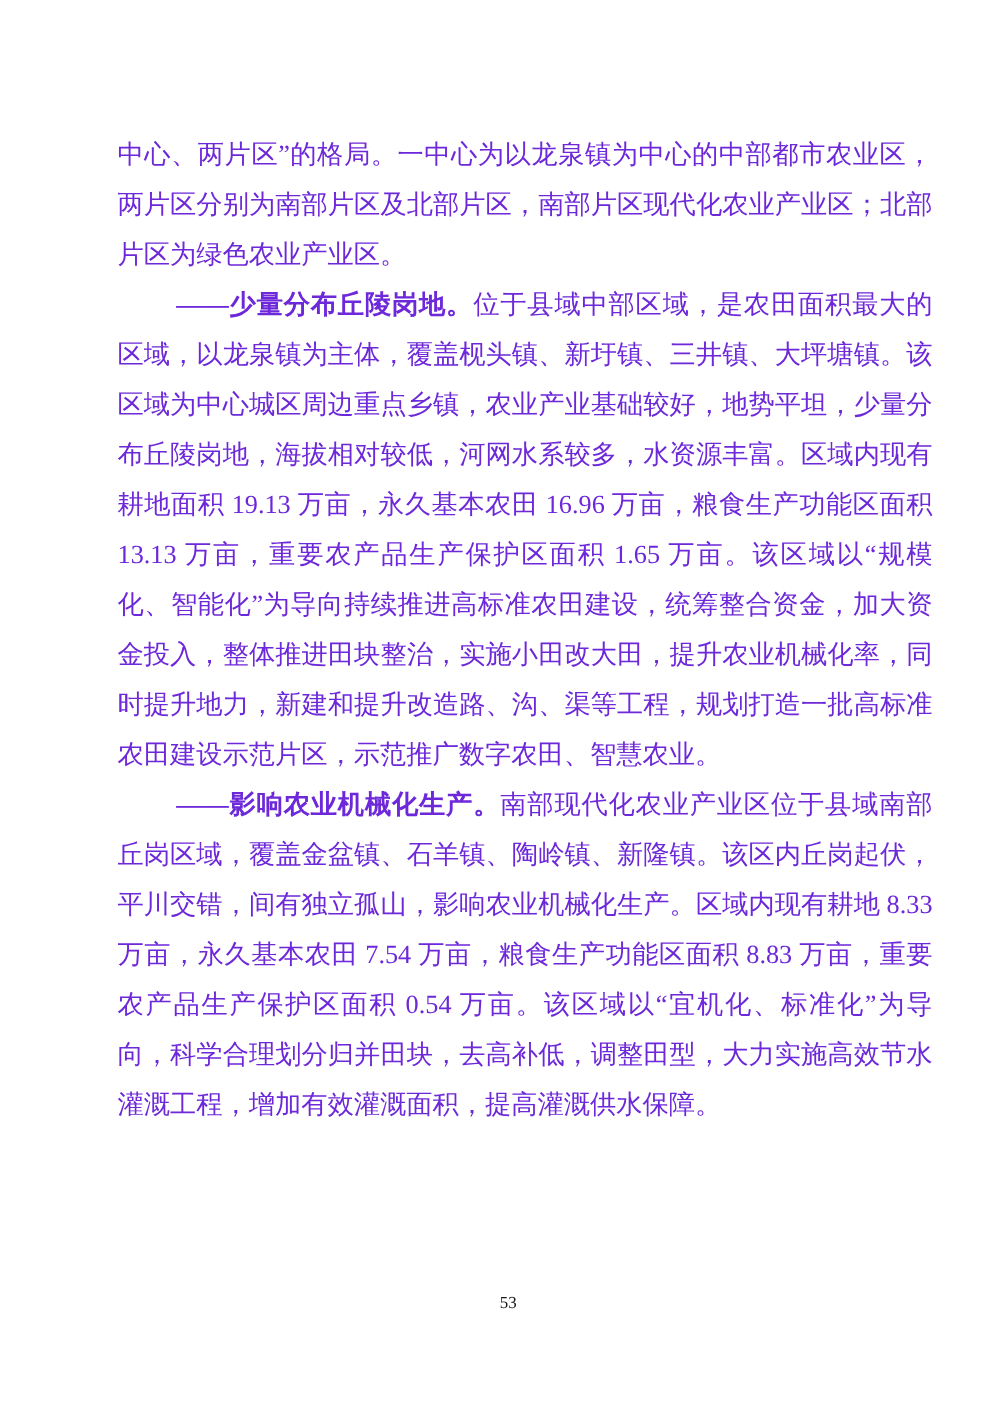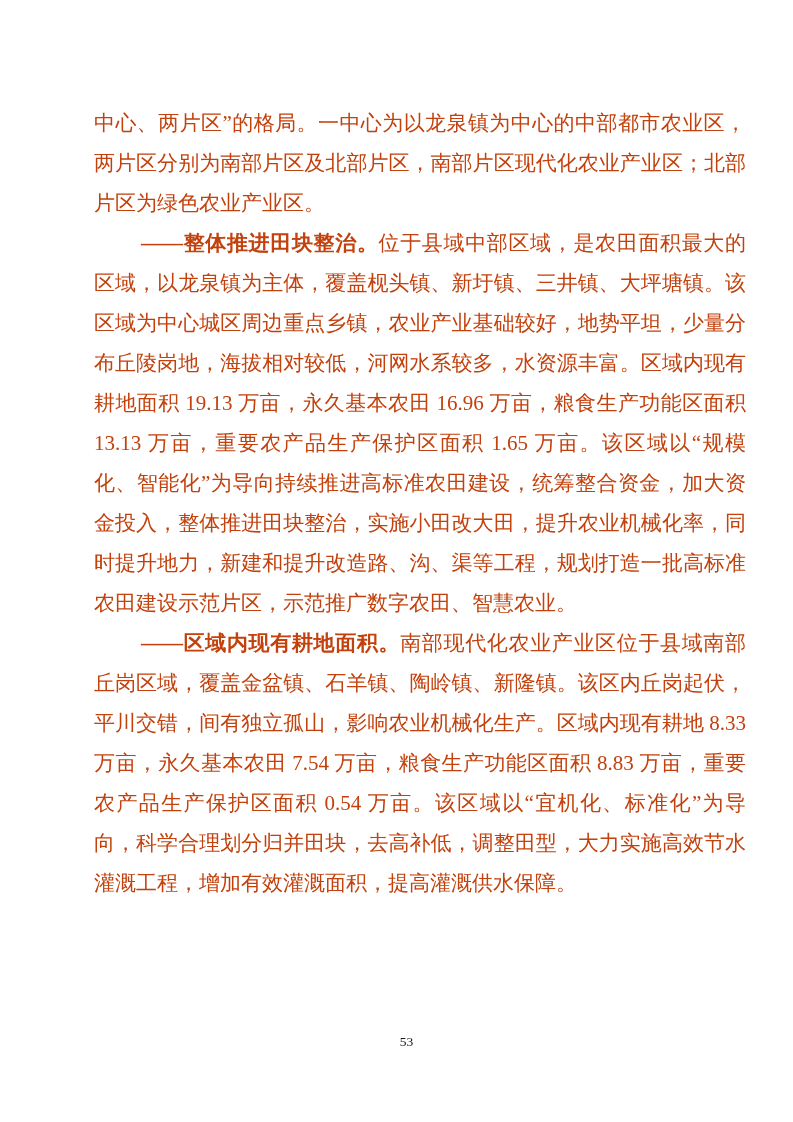--- a/index.html
+++ b/index.html
@@ -22,21 +22,21 @@
     height: 1122px;
     background: #ffffff;
   }
   .body-text {
     position: absolute;
     left: 94px;
     top: 103px;
     width: 652px;
     font-size: 21px;
     line-height: 40px;
-    color: #c2410c;
+    color: #6d28d9;
     text-align: justify;
     font-family: Liberation Serif, serif;
   }
   .para {
     margin: 0;
     padding: 0;
   }
   .para.indented {
     text-indent: 47px;
   }
@@ -56,21 +56,21 @@
 </style>
 </head>
 <body>
 
 <div class="page">
 
   <div class="body-text">
 
     <p class="para"><span>中心、两片区”的格局。一中心为以龙泉镇为中心的中部都市农业区，两片区分别为南部片区及北部片区，南部片区现代化农业产业区；北部片区为绿色农业产业区。</span></p>
 
-    <p class="para indented"><b class="lead">——整体推进田块整治。</b><span>位于县域中部区域，是农田面积最大的区域，以龙泉镇为主体，覆盖枧头镇、新圩镇、三井镇、大坪塘镇。该区域为中心城区周边重点乡镇，农业产业基础较好，地势平坦，少量分布丘陵岗地，海拔相对较低，河网水系较多，水资源丰富。区域内现有耕地面积 19.13 万亩，永久基本农田 16.96 万亩，粮食生产功能区面积 13.13 万亩，重要农产品生产保护区面积 1.65 万亩。该区域以“规模化、智能化”为导向持续推进高标准农田建设，统筹整合资金，加大资金投入，整体推进田块整治，实施小田改大田，提升农业机械化率，同时提升地力，新建和提升改造路、沟、渠等工程，规划打造一批高标准农田建设示范片区，示范推广数字农田、智慧农业。</span></p>
+    <p class="para indented"><b class="lead">——少量分布丘陵岗地。</b><span>位于县域中部区域，是农田面积最大的区域，以龙泉镇为主体，覆盖枧头镇、新圩镇、三井镇、大坪塘镇。该区域为中心城区周边重点乡镇，农业产业基础较好，地势平坦，少量分布丘陵岗地，海拔相对较低，河网水系较多，水资源丰富。区域内现有耕地面积 19.13 万亩，永久基本农田 16.96 万亩，粮食生产功能区面积 13.13 万亩，重要农产品生产保护区面积 1.65 万亩。该区域以“规模化、智能化”为导向持续推进高标准农田建设，统筹整合资金，加大资金投入，整体推进田块整治，实施小田改大田，提升农业机械化率，同时提升地力，新建和提升改造路、沟、渠等工程，规划打造一批高标准农田建设示范片区，示范推广数字农田、智慧农业。</span></p>
 
-    <p class="para indented"><b class="lead">——区域内现有耕地面积。</b><span>南部现代化农业产业区位于县域南部丘岗区域，覆盖金盆镇、石羊镇、陶岭镇、新隆镇。该区内丘岗起伏，平川交错，间有独立孤山，影响农业机械化生产。区域内现有耕地 8.33 万亩，永久基本农田 7.54 万亩，粮食生产功能区面积 8.83 万亩，重要农产品生产保护区面积 0.54 万亩。该区域以“宜机化、标准化”为导向，科学合理划分归并田块，去高补低，调整田型，大力实施高效节水灌溉工程，增加有效灌溉面积，提高灌溉供水保障。</span></p>
+    <p class="para indented"><b class="lead">——影响农业机械化生产。</b><span>南部现代化农业产业区位于县域南部丘岗区域，覆盖金盆镇、石羊镇、陶岭镇、新隆镇。该区内丘岗起伏，平川交错，间有独立孤山，影响农业机械化生产。区域内现有耕地 8.33 万亩，永久基本农田 7.54 万亩，粮食生产功能区面积 8.83 万亩，重要农产品生产保护区面积 0.54 万亩。该区域以“宜机化、标准化”为导向，科学合理划分归并田块，去高补低，调整田型，大力实施高效节水灌溉工程，增加有效灌溉面积，提高灌溉供水保障。</span></p>
 
   </div>
 
   <div class="page-number">53</div>
 
 </div>
 
 </body></html>

